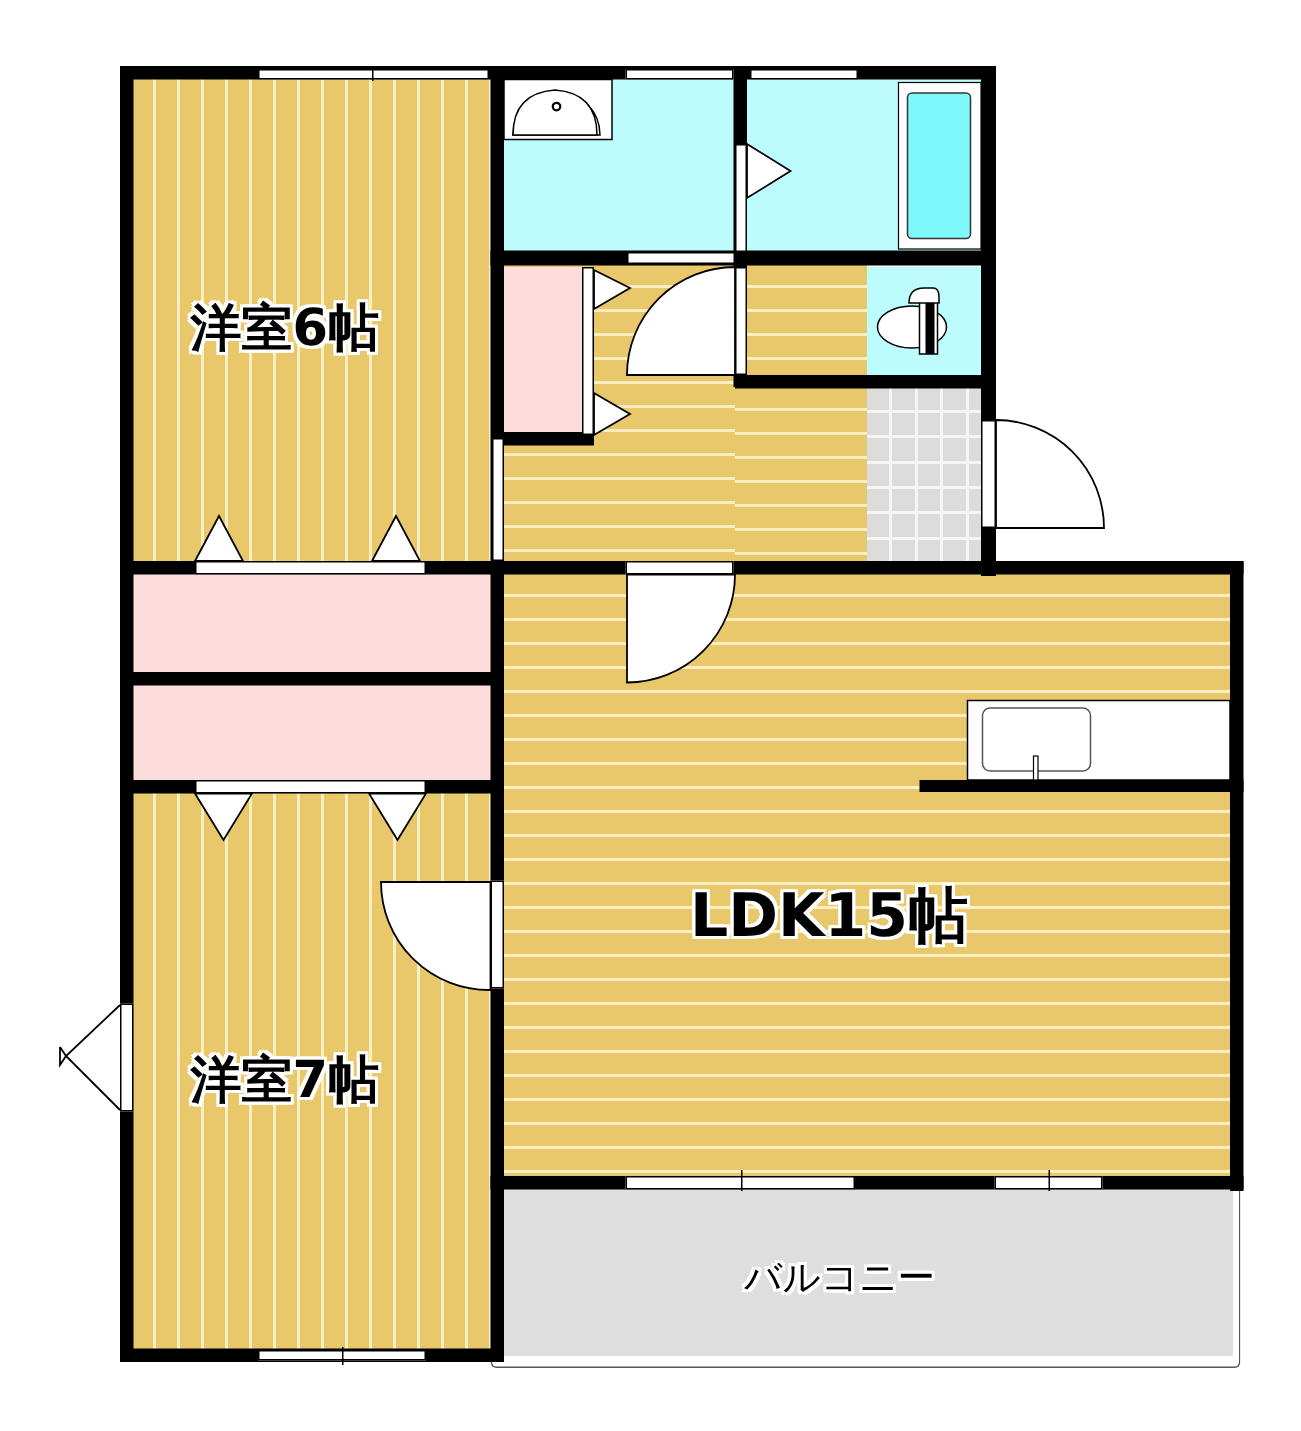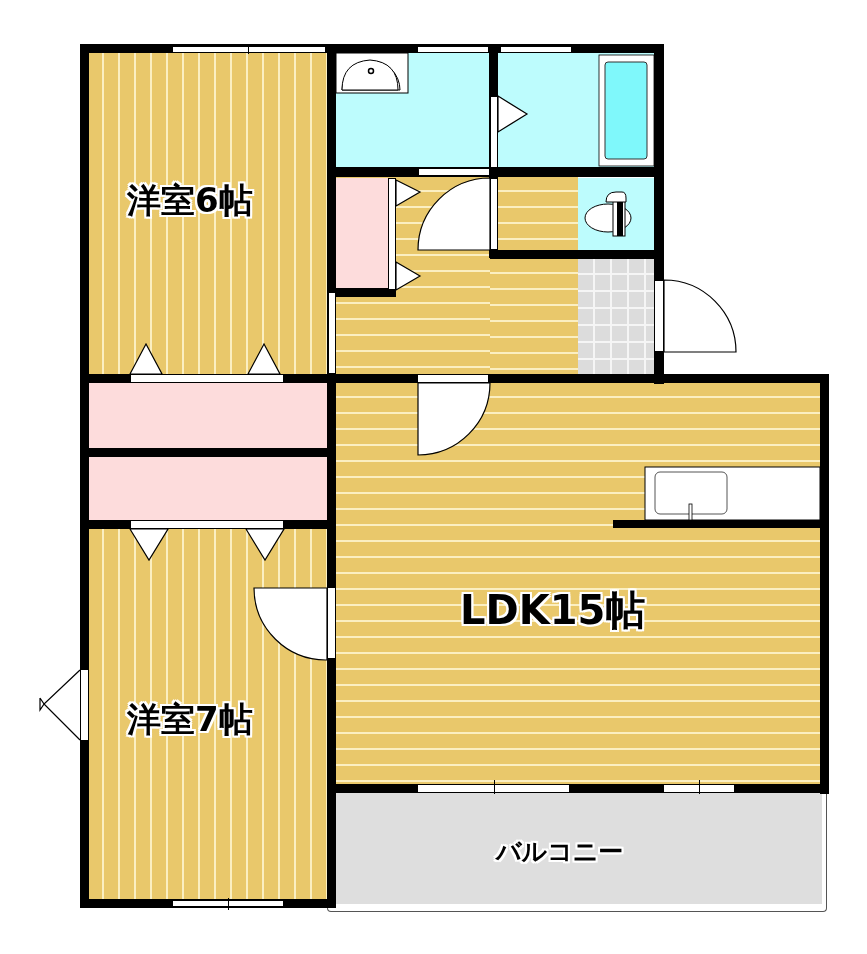--- a/index.html
+++ b/index.html
@@ -133,16 +133,16 @@
   <polyline points="80,670 44,704 80,740" fill="none" stroke="#000" stroke-width="1.2"></polyline>
   <polyline points="40,698 44,704 40,710 40,698" fill="none" stroke="#000" stroke-width="1.2"></polyline>
 
   <rect x="645" y="467" width="175" height="53" fill="#fff" stroke="#000" stroke-width="1"></rect>
   <rect x="655" y="472" width="72" height="42" rx="5" fill="#fff" stroke="#555" stroke-width="1"></rect>
   <rect x="689" y="504" width="3" height="16" fill="#fff" stroke="#000" stroke-width="0.8"></rect>
 
   <line x1="348" y1="170" x2="418" y2="170" stroke="#000" stroke-width="2" stroke-dasharray="2,2"></line>
 </svg>
 
-<div class="label" style="left:127px;top:178px;font-size:34px;text-align:center;">洋室6帖</div>
+<div class="label" style="left:127px;top:196px;font-size:34px;text-align:center;">洋室6帖</div>
 <div class="label" style="left:127px;top:697px;font-size:34px;">洋室7帖</div>
 <div class="label" style="left:460px;top:583px;font-size:40px;">LDK15帖</div>
-<div class="label" style="left:496px;top:835px;font-size:25px;font-weight:bold;">バルコニー</div>
+<div class="label" style="left:496px;top:835px;font-size:25px;font-weight:normal;">バルコニー</div>
 
 </body></html>

